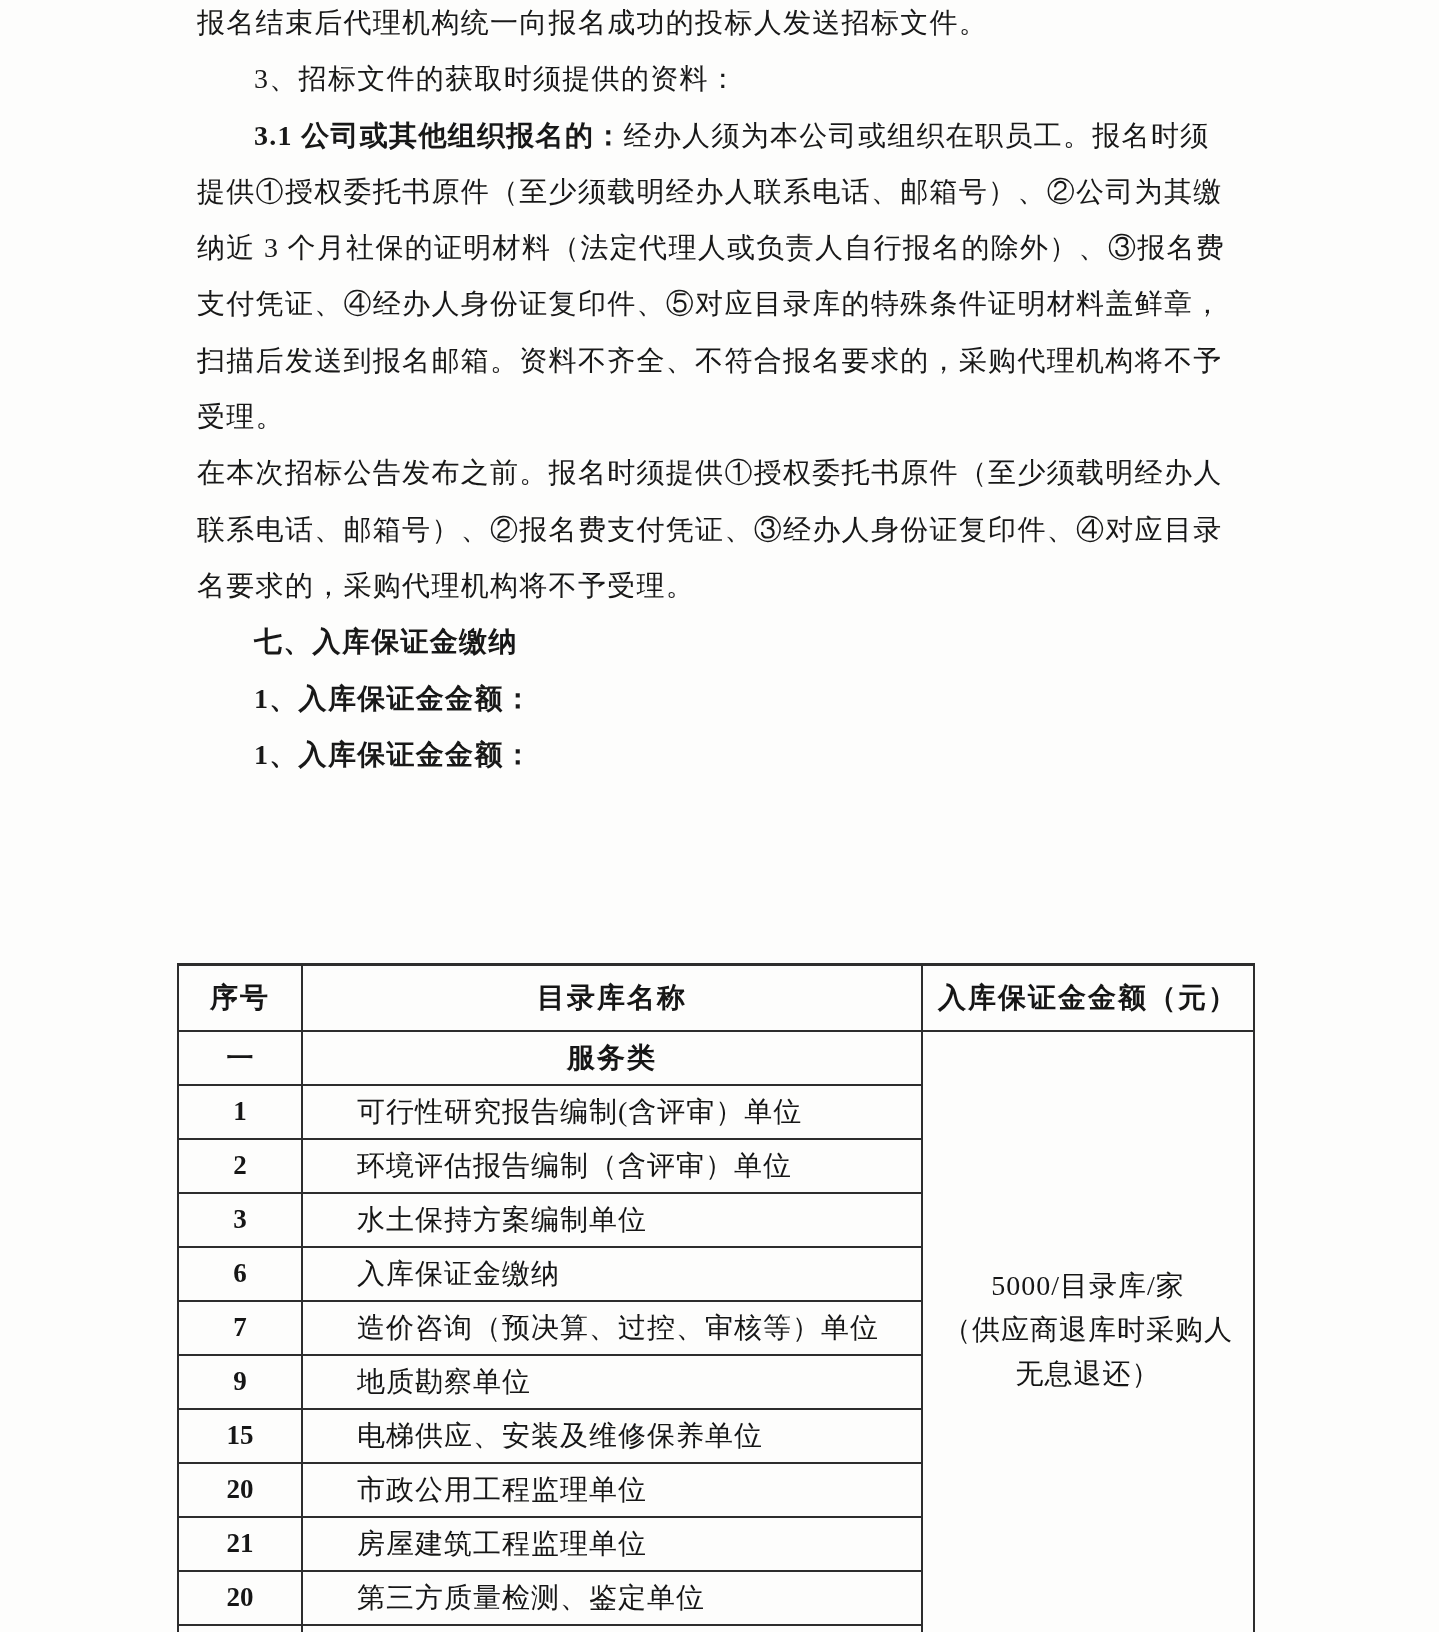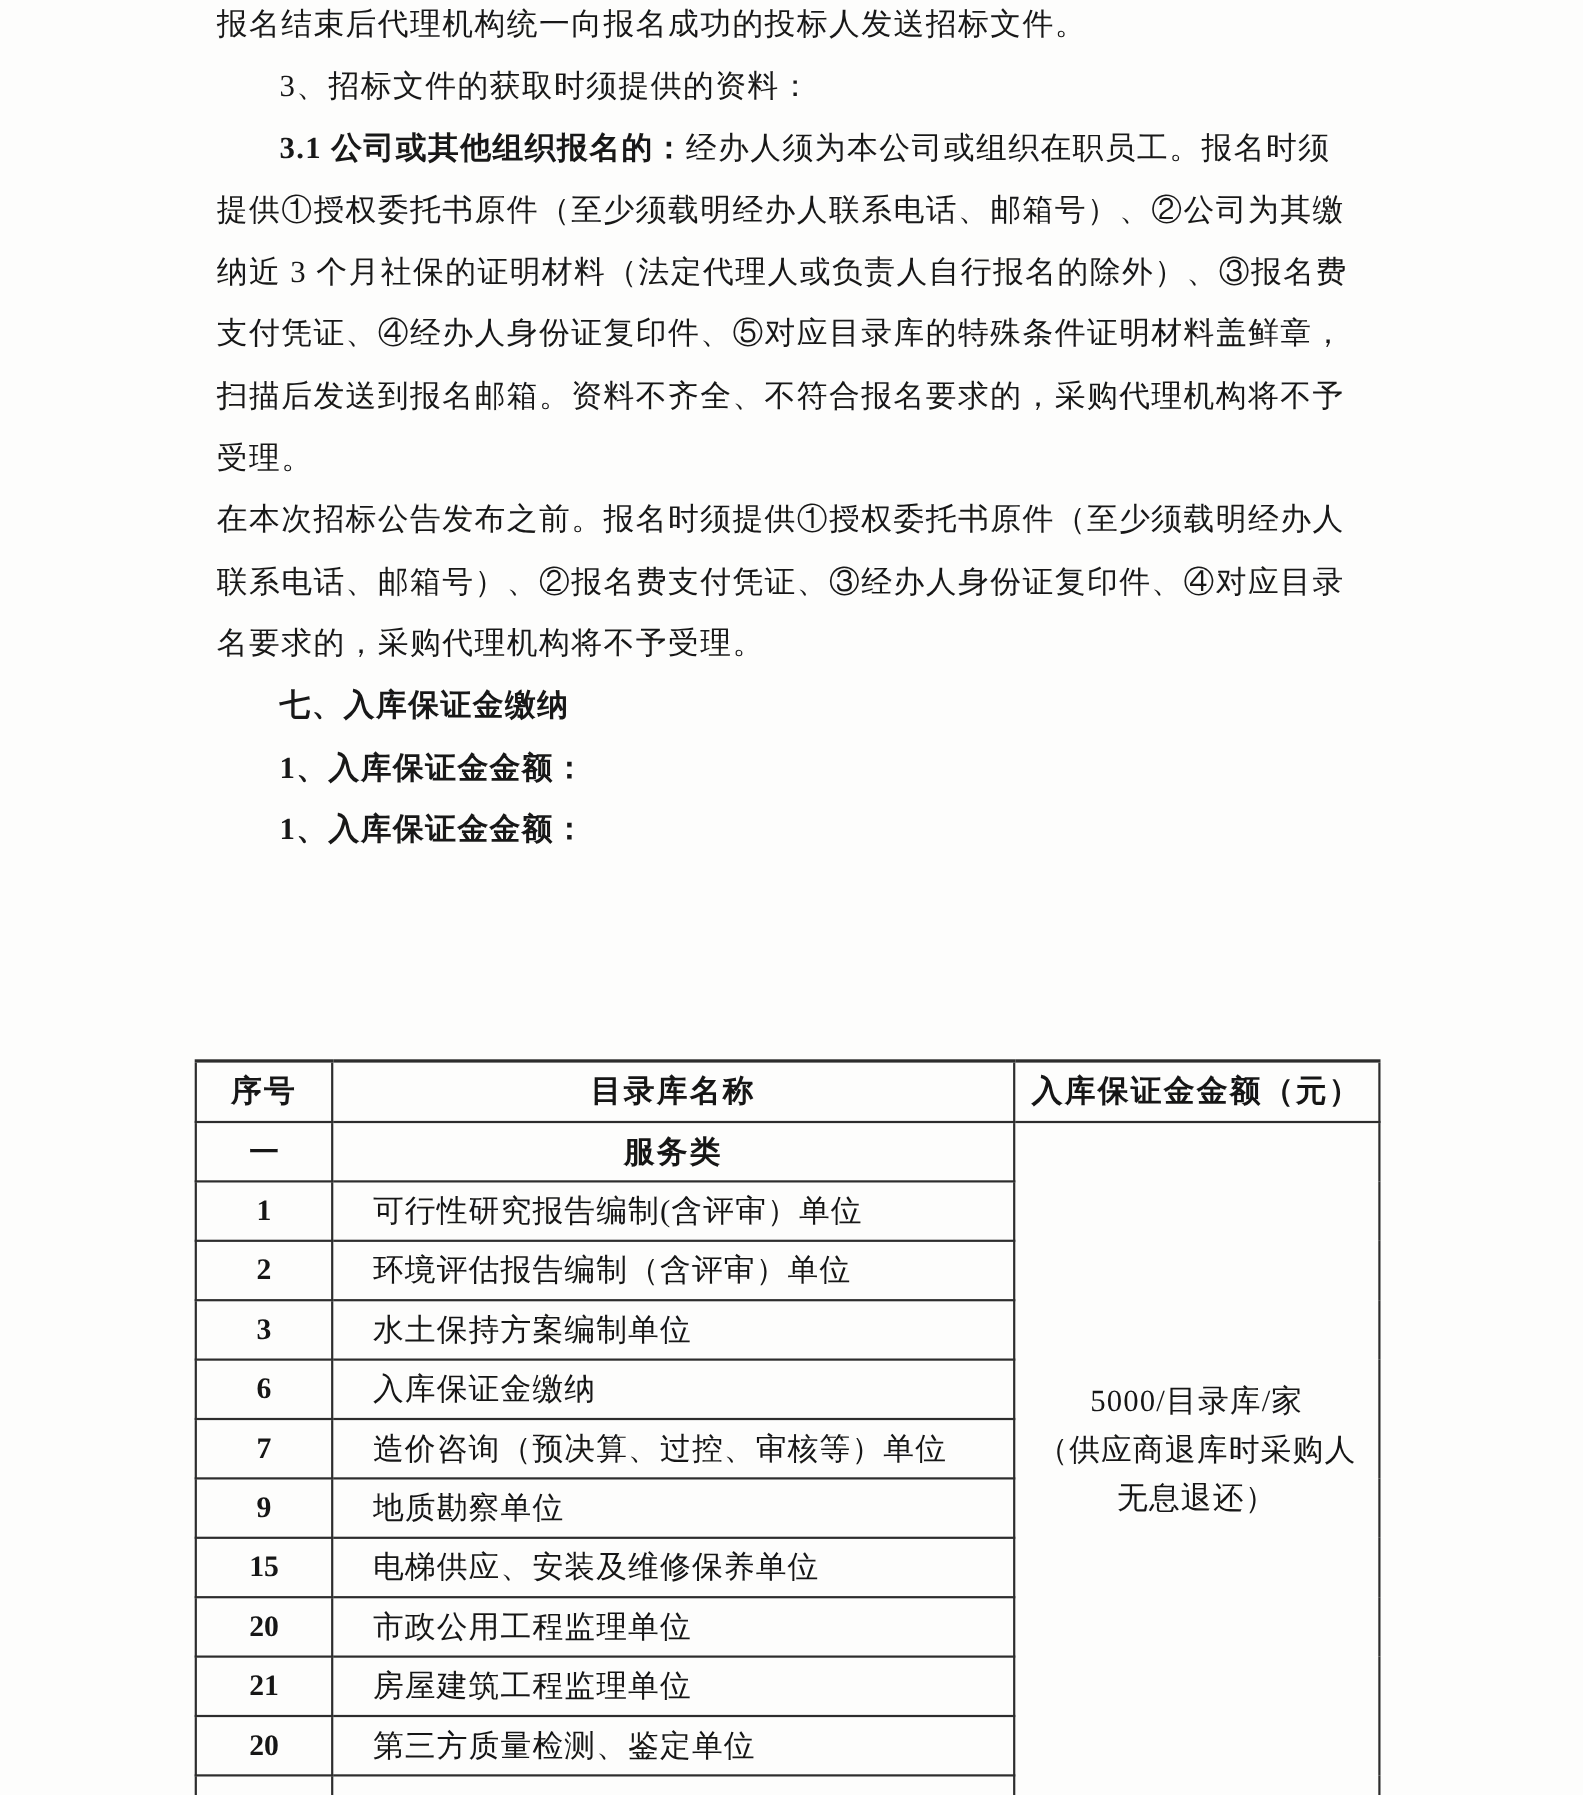--- a/index.html
+++ b/index.html
@@ -49,39 +49,39 @@
     font-size: 28px;
     color: #161616;
   }
   .deposit-table th,
   .deposit-table td {
     border: 2px solid #2d2d2d;
     padding: 0;
     overflow: hidden;
   }
   .deposit-table thead tr {
-    height: 55px;
+    height: 66px;
   }
   .deposit-table thead th {
     font-weight: bold;
     text-align: center;
     letter-spacing: 2px;
     border-top-width: 3px;
   }
   .deposit-table tbody tr {
     height: 54px;
   }
   td.cell-no {
     text-align: center;
     font-weight: bold;
     font-size: 27px;
   }
   td.cell-name {
     text-align: left;
-    padding-left: 36px;
+    padding-left: 54px;
     letter-spacing: 1px;
     white-space: nowrap;
   }
   td.cell-name.cat {
     text-align: center;
     padding-left: 0;
     font-weight: bold;
     letter-spacing: 2px;
     border-radius: 20px;
   }

